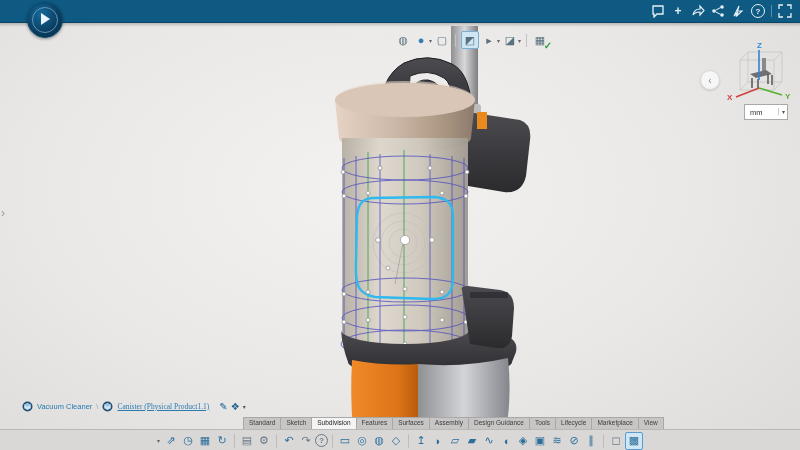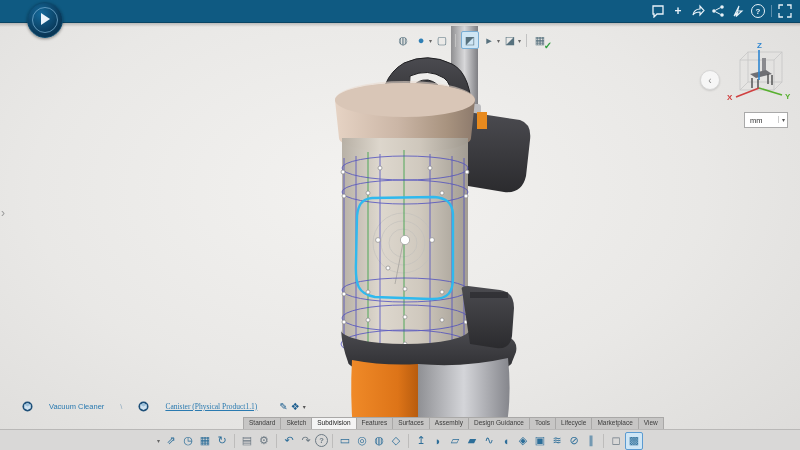--- a/index.html
+++ b/index.html
@@ -46,27 +46,27 @@
   .vt-ic.active{background:#cfe6f5;border:1px solid #79add4;}
   .vt-caret{font-size:6px;color:#666;margin-left:-2px;}
   .vt-sep{width:1px;height:13px;background:#c2c2c2;margin:0 3px;}
   .vt-check{position:relative;}
   .vt-check .chk{position:absolute;right:-4px;bottom:-3px;color:#2f9e3f;font-size:10px;font-weight:bold;}
   
   .collapse-btn{position:absolute;left:700px;top:70px;width:18px;height:18px;border-radius:50%;
         background:#f6f6f6;border:1px solid #d7d7d7;box-shadow:0 1px 2px #0002;z-index:20;
         color:#8a8a8a;font-size:10px;display:flex;align-items:center;justify-content:center;}
   .cube-widget{position:absolute;left:724px;top:40px;z-index:20;}
-  .units{position:absolute;left:744px;top:112px;width:42px;height:14px;background:#fff;
+  .units{position:absolute;left:744px;top:104px;width:42px;height:14px;background:#fff;
          border:1px solid #a9a9a9;z-index:20;font-size:7.5px;color:#333;}
   .units .uval{position:absolute;left:5px;top:3px;}
   .units .ucar{position:absolute;right:2px;top:3px;font-size:6px;color:#555;border-left:1px solid #ccc;padding-left:3px;}
   .left-expander{position:absolute;left:1px;top:206px;color:#9a9a9a;font-size:12px;z-index:20;}
   
-  .crumbs{position:absolute;left:22px;top:399px;height:14px;display:flex;align-items:center;gap:16px;z-index:20;
+  .crumbs{position:absolute;left:22px;top:399px;height:14px;display:flex;align-items:center;gap:4px;z-index:20;
           font-size:7.5px;color:#2a7ab0;}
   .crumb-sep{color:#8aa8bd;}
   .crumb-link{text-decoration:underline;cursor:pointer;font-family:Liberation Serif, serif;}
   .crumb-tools{display:flex;align-items:center;gap:3px;margin-left:6px;}
   .ct-ic{font-size:10px;color:#1d5e8f;}
   .ct-car{font-size:6px;color:#555;}
   
   .tabrow{position:absolute;left:243px;top:417px;height:12px;display:flex;z-index:26;}
   .tab{height:10px;padding:1px 5px 0 5px;background:#c7c6c5;border:1px solid #a9a8a7;border-right-width:0;
        font-size:6.5px;color:#3c3c3c;white-space:nowrap;}

